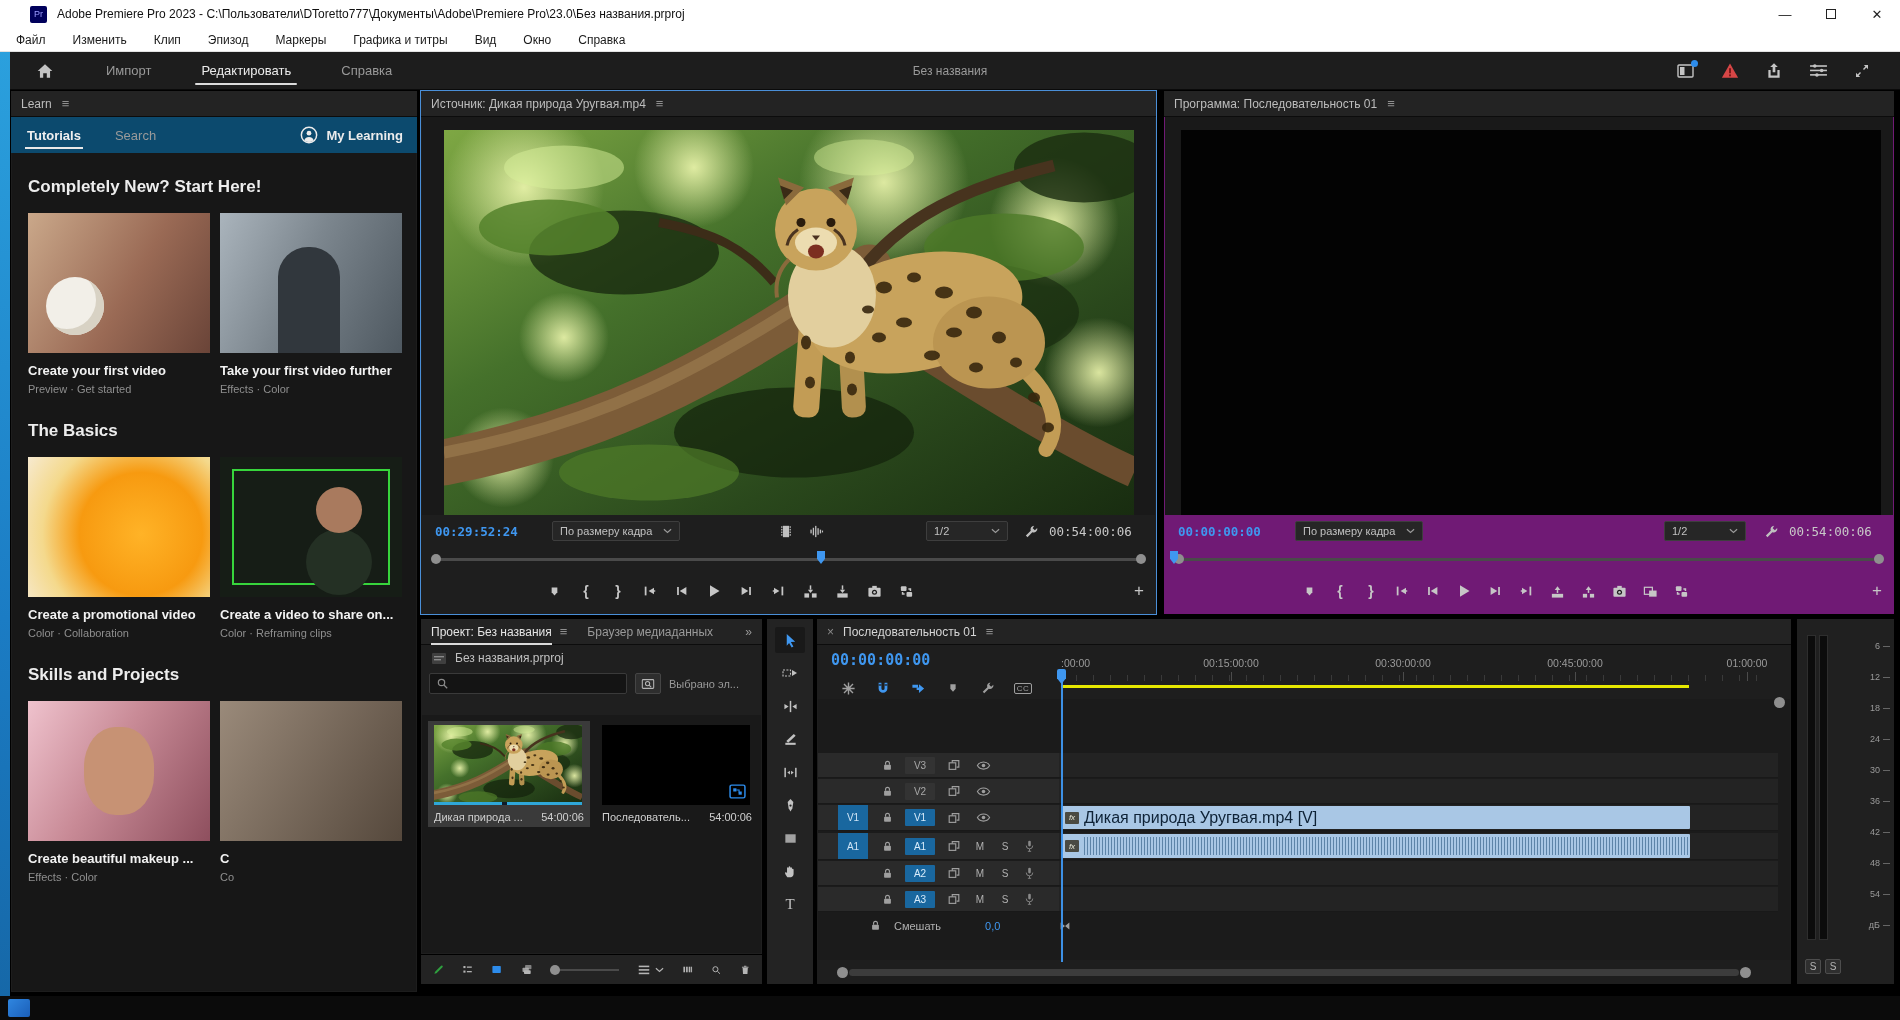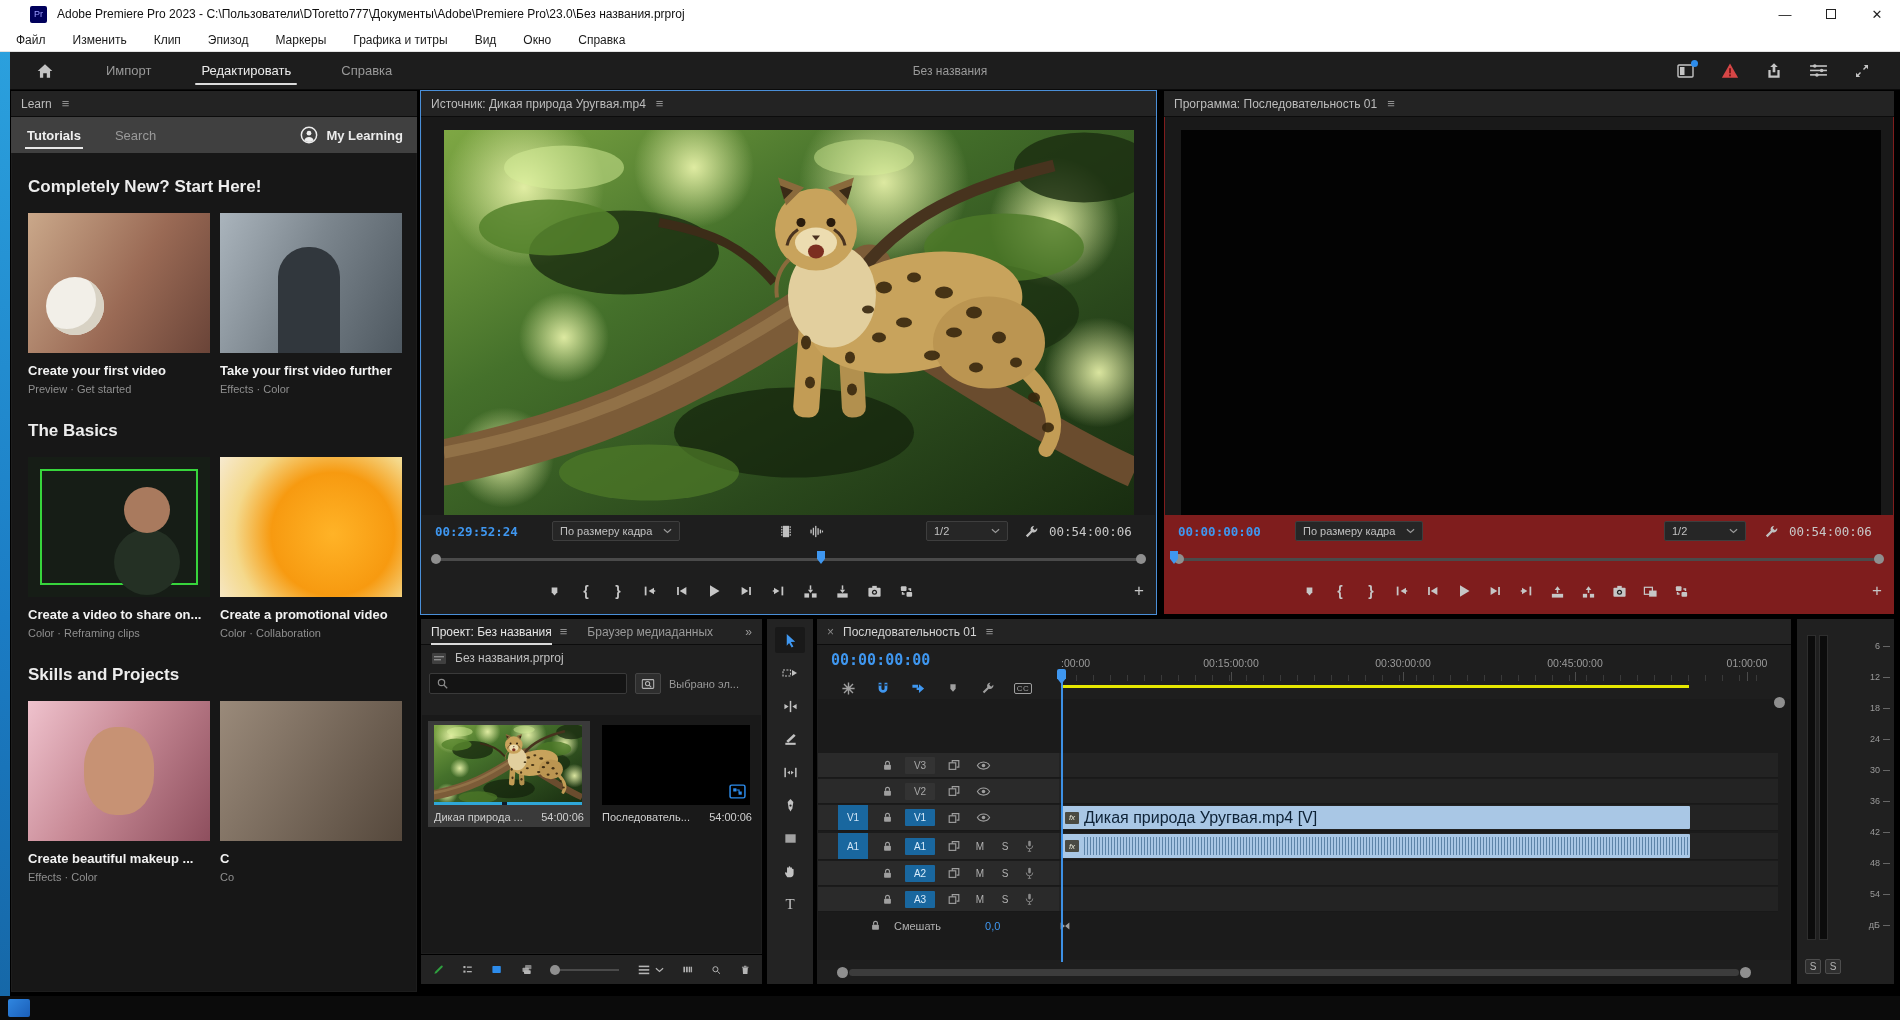--- a/index.html
+++ b/index.html
@@ -42,21 +42,21 @@
 
   
   .panel { position:absolute; background:#1f1f1f; border:1px solid #000; }
   .phead { height:26px; background:#232323; display:flex; align-items:center; gap:10px;
     padding:0 10px; font-size:12px; color:#bdbdbd; border-bottom:1px solid #0c0c0c; }
   .hamb { color:#8f8f8f; font-size:13px; }
 
   
   #learn { left:10px; top:90px; width:408px; height:903px; background:#1d1d1d; }
   #learn-tabs { height:36px; display:flex; align-items:center; padding:0 14px; gap:30px;
-    background:#404040; }
+    background:#0c4a6e; }
   .ltab { font-size:13px; color:#9a9a9a; padding:8px 2px; position:relative; }
   .ltab.active { color:#f0f0f0; font-weight:bold; }
   .ltab.active::after { content:""; position:absolute; left:0; right:0; bottom:2px; height:2px;
     background:#e8e8e8; }
   #mylearning { margin-left:auto; display:flex; align-items:center; gap:8px; color:#ececec;
     font-size:13px; font-weight:bold; }
   #learn-body { position:absolute; top:62px; bottom:1px; left:1px; right:1px; background:#171717;
     overflow:hidden; padding:4px 16px 0 16px; }
   .lsec-title { color:#ededed; font-size:17px; font-weight:bold; margin-top:26px; }
   .lsec-title.first { margin-top:20px; }
@@ -80,21 +80,21 @@
   .img-iceland { background:linear-gradient(130deg,#cfe3ea 0%,#7fb6c9 35%,#3d7d9b 70%,#1f4d66 100%); }
   .iceland-txt { position:absolute; left:0; right:0; top:48px; text-align:center; color:#fff;
     font-size:20px; letter-spacing:6px; font-weight:bold; text-shadow:0 1px 3px rgba(0,0,0,.5); }
   .img-makeup { background:linear-gradient(120deg,#efc2cd 0%,#c88a96 45%,#8e4f5e 100%); }
   .img-makeup::after { content:""; position:absolute; left:56px; top:26px; width:70px; height:88px;
     border-radius:45%; background:#c79274; }
   .img-cut { background:linear-gradient(120deg,#9a8a7a,#55483c); }
 
   
   #srcmon { left:420px; top:90px; width:737px; height:525px; border:1px solid #4a8fd8; background:#1e1e1e; }
-  #prgmon { left:1163px; top:90px; width:732px; height:525px; background:#7f1d1d; }
+  #prgmon { left:1163px; top:90px; width:732px; height:525px; background:#701a75; }
   .stage { position:absolute; left:1px; right:1px; top:26px; height:398px; background:#191919; }
   .vframe { position:absolute; overflow:hidden; background:#000; }
   .tcrow { position:absolute; left:0; right:0; height:24px; display:flex; align-items:center;
     font-size:12px; }
   .tc-blue { color:#3f97f0; font-weight:bold; font-family:"DejaVu Sans Mono",monospace; font-size:12.5px; }
   .tc-gray { color:#c8c8c8; font-family:"DejaVu Sans Mono",monospace; font-size:12.5px; }
   .ddbox { height:20px; background:#262626; border:1px solid #3e3e3e; border-radius:2px;
     color:#c0c0c0; font-size:11px; display:flex; align-items:center; padding:0 7px; gap:8px; }
   .ddbox .car { margin-left:auto; color:#9a9a9a; }
   .scrubrow { position:absolute; left:0; right:0; height:18px; }
@@ -636,28 +636,28 @@
       </div>
       <div class="lcard">
         <div class="lcard-img img-street"></div>
         <div class="lcard-title">Take your first video further</div>
         <div class="lcard-sub">Effects  ·  Color</div>
       </div>
     </div>
     <div class="lsec-title">The Basics</div>
     <div class="cardrow">
       <div class="lcard">
+        <div class="lcard-img img-orange"></div>
+        <div class="lcard-title">Create a promotional video</div>
+        <div class="lcard-sub">Color  ·  Collaboration</div>
+      </div>
+      <div class="lcard">
         <div class="lcard-img img-green"></div>
         <div class="lcard-title">Create a video to share on...</div>
         <div class="lcard-sub">Color  ·  Reframing clips</div>
-      </div>
-      <div class="lcard">
-        <div class="lcard-img img-orange"></div>
-        <div class="lcard-title">Create a promotional video</div>
-        <div class="lcard-sub">Color  ·  Collaboration</div>
       </div>
     </div>
     <div class="lsec-title">Skills and Projects</div>
     <div class="cardrow">
       <div class="lcard">
         <div class="lcard-img img-makeup"></div>
         <div class="lcard-title">Create beautiful makeup ...</div>
         <div class="lcard-sub">Effects  ·  Color</div>
       </div>
       <div class="lcard">

